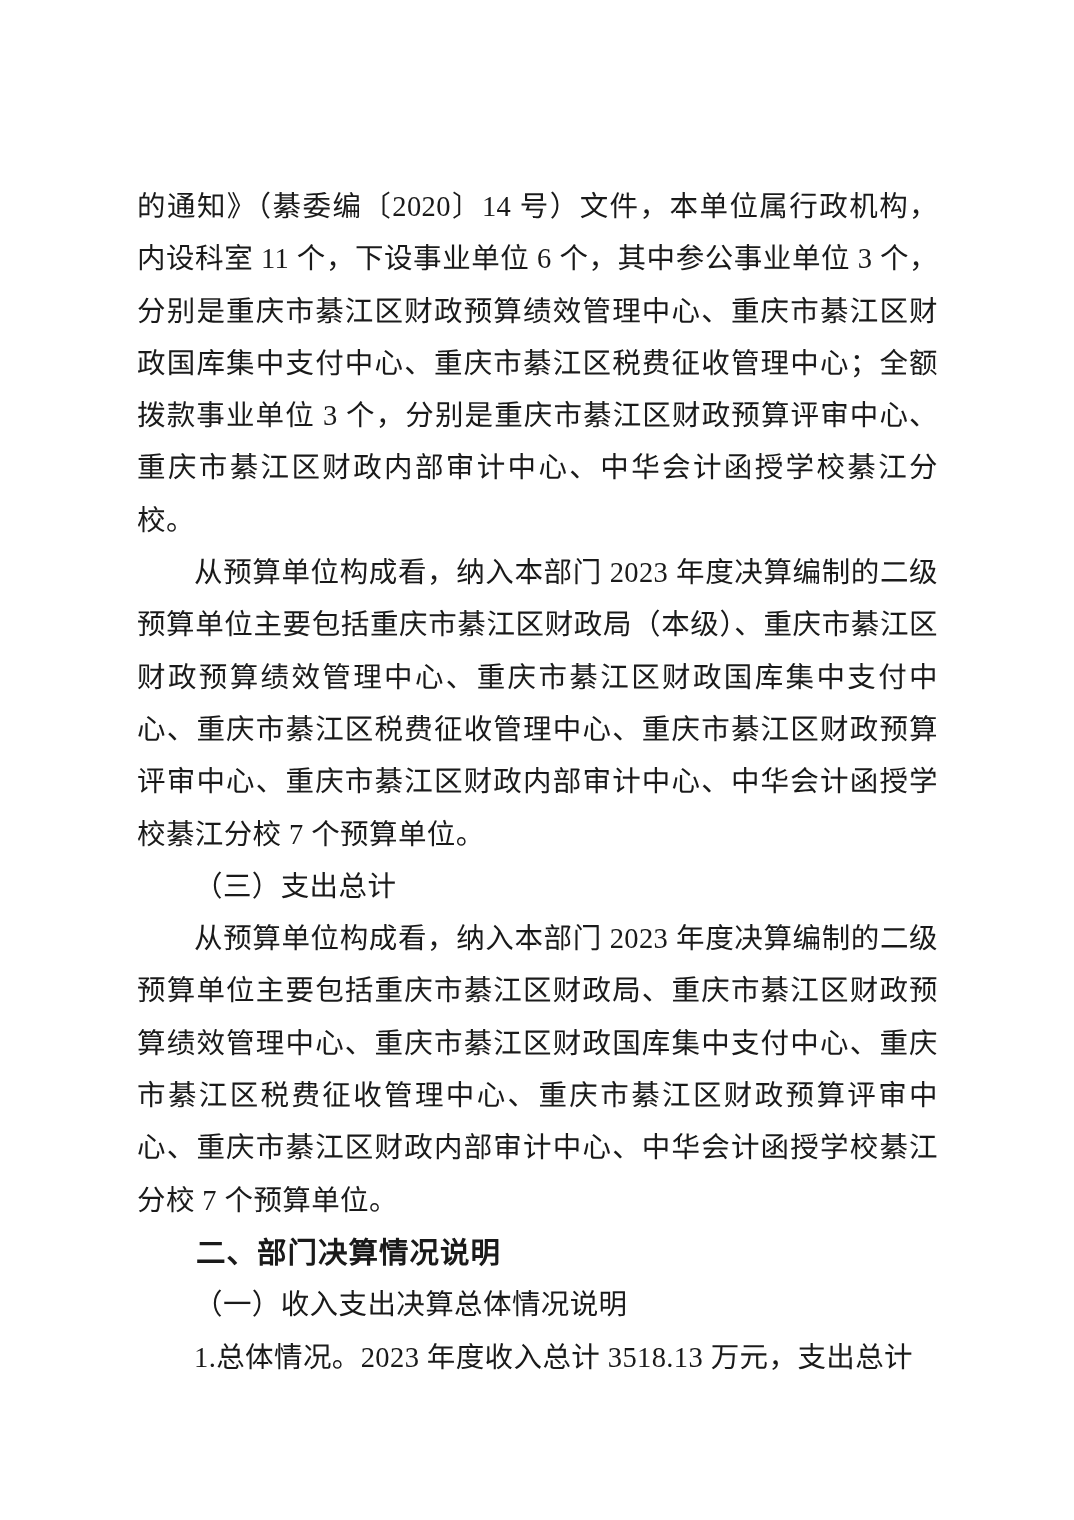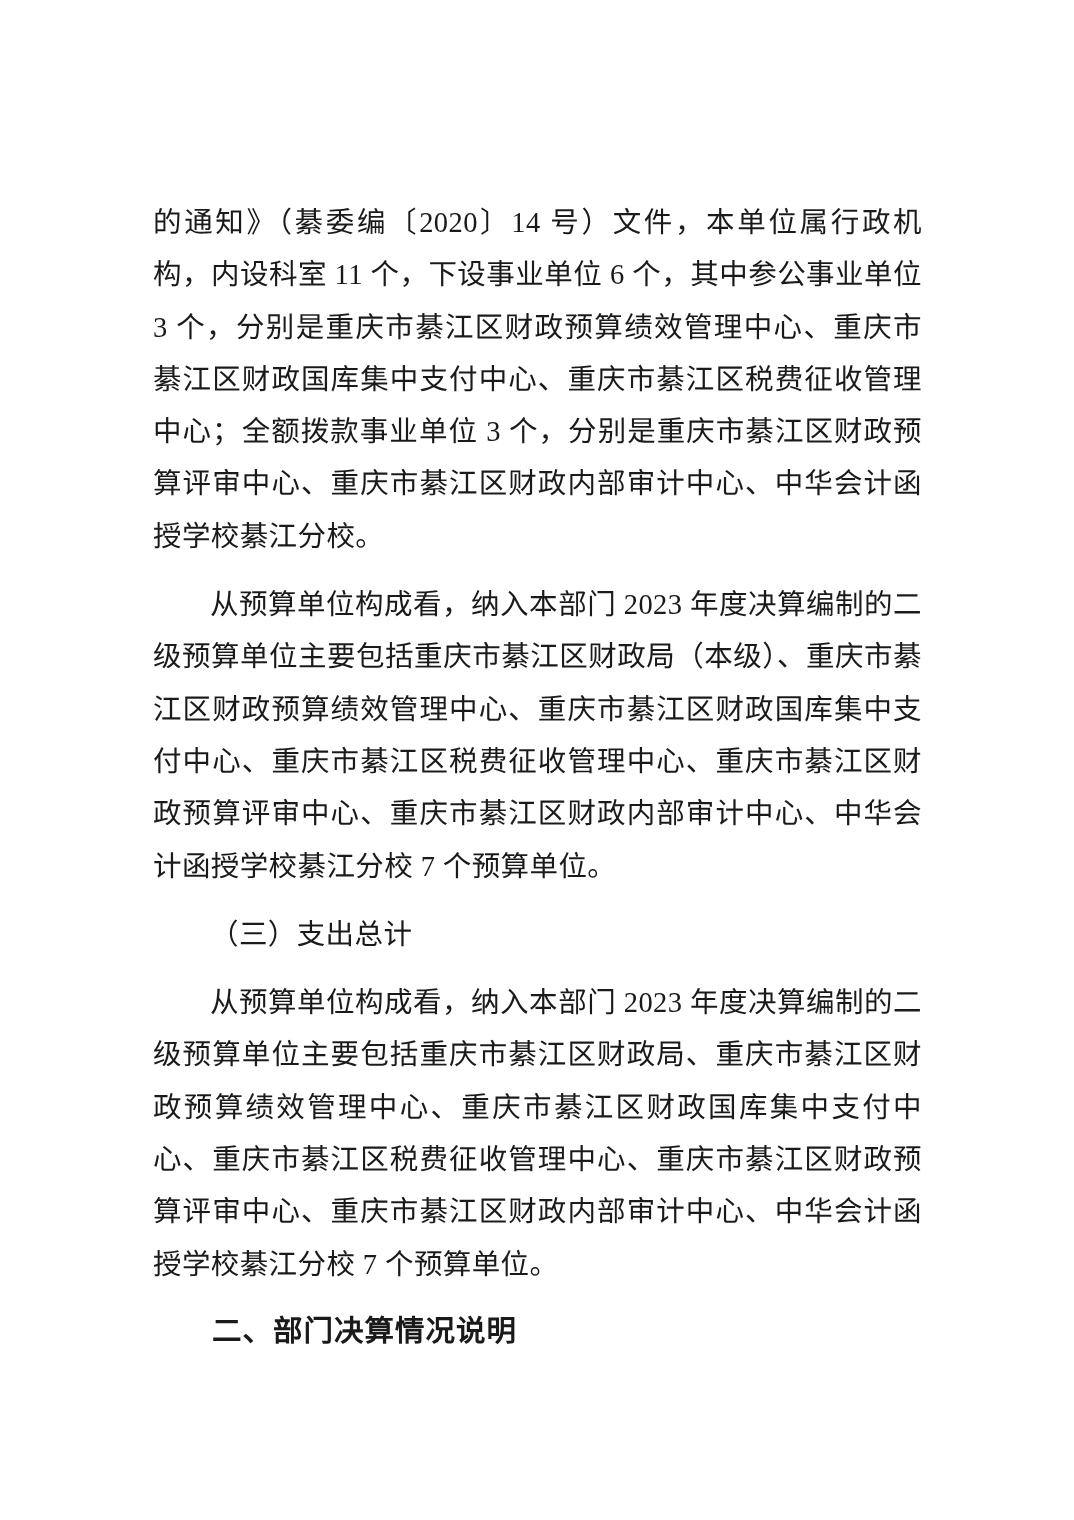--- a/index.html
+++ b/index.html
@@ -15,38 +15,38 @@
     color: #1a1a1a;
   }
   .page {
     box-sizing: border-box;
     width: 1074px;
     height: 1520px;
     padding: 181px 136px 0 137px;
     background: #ffffff;
   }
   .doc-body p {
-    margin: 16px;
+    margin: 0;
     font-size: 28.5px;
     line-height: 52.3px;
     text-align: justify;
     text-justify: inter-character;
     letter-spacing: 0.4px;
     word-break: break-all;
   }
   .doc-body p.indent {
     text-indent: 2em;
   }
   
   .heading-kai {
     font-weight: 400;
   }
   
   .heading-hei {
-    font-family: Liberation Mono, monospace;
+    font-family: Liberation Serif, serif;
     font-weight: 700;
     font-size: 29.5px !important;
     letter-spacing: 1px !important;
     text-align: left;
   }
 </style>
 </head>
 <body>
 
 <div class="page">
@@ -55,16 +55,18 @@
     <p>的通知》（綦委编〔2020〕14 号）文件，本单位属行政机构，内设科室 11 个，下设事业单位 6 个，其中参公事业单位 3 个，分别是重庆市綦江区财政预算绩效管理中心、重庆市綦江区财政国库集中支付中心、重庆市綦江区税费征收管理中心；全额拨款事业单位 3 个，分别是重庆市綦江区财政预算评审中心、重庆市綦江区财政内部审计中心、中华会计函授学校綦江分校。</p>
 
     <p class="indent">从预算单位构成看，纳入本部门 2023 年度决算编制的二级预算单位主要包括重庆市綦江区财政局（本级）、重庆市綦江区财政预算绩效管理中心、重庆市綦江区财政国库集中支付中心、重庆市綦江区税费征收管理中心、重庆市綦江区财政预算评审中心、重庆市綦江区财政内部审计中心、中华会计函授学校綦江分校 7 个预算单位。</p>
 
     <p class="indent heading-kai">（三）支出总计</p>
 
     <p class="indent">从预算单位构成看，纳入本部门 2023 年度决算编制的二级预算单位主要包括重庆市綦江区财政局、重庆市綦江区财政预算绩效管理中心、重庆市綦江区财政国库集中支付中心、重庆市綦江区税费征收管理中心、重庆市綦江区财政预算评审中心、重庆市綦江区财政内部审计中心、中华会计函授学校綦江分校 7 个预算单位。</p>
 
     <p class="indent heading-hei">二、部门决算情况说明</p>
 
+    <p class="indent heading-kai">（一）收入支出决算总体情况说明</p>
 
+    <p class="indent">1.总体情况。2023 年度收入总计 3518.13 万元，支出总计</p>
 
   </div>
 </div>
 
 </body></html>

